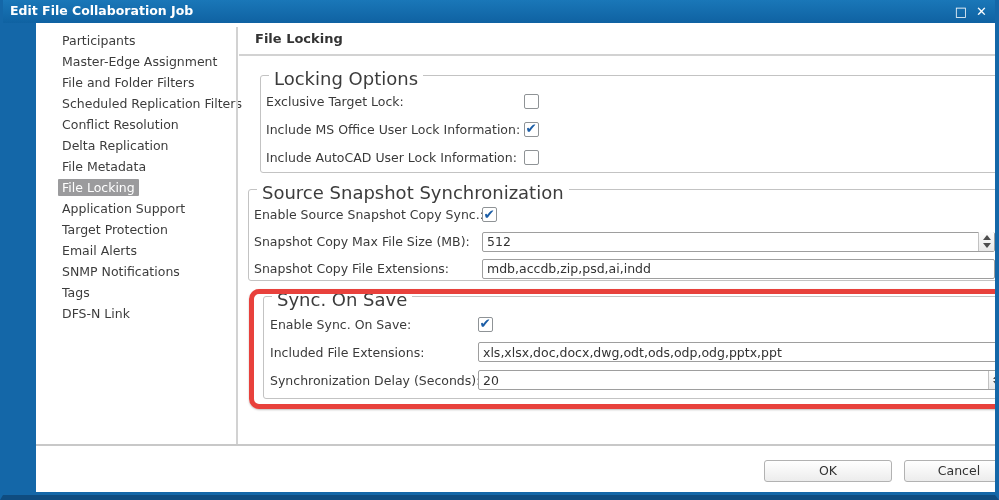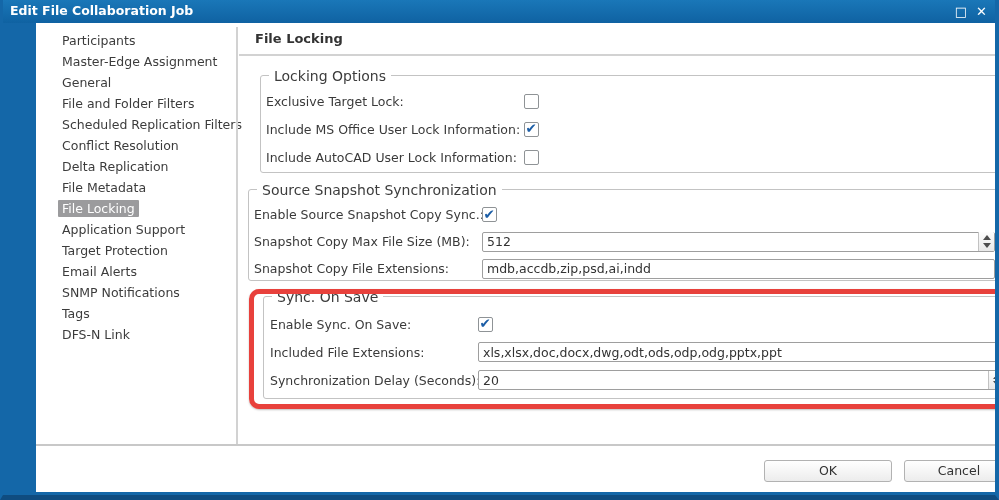--- a/index.html
+++ b/index.html
@@ -23,21 +23,21 @@
   .nav-item span.selected { background:#9b9b9d; color:#fff; }
 
   .vdivider { position:absolute; left:200px; top:4px; width:2px; height:417px; background:#d2d2d2; }
 
   
   .panel-title { position:absolute; left:219px; top:8px; font-size:13px; font-weight:bold; color:#333; }
   .title-underline { position:absolute; left:203px; top:31px; width:785px; height:2px; background:#d2d2d2; }
 
   .group { position:absolute; border:1px solid #c3c3c3; border-radius:3px; background:#fff; }
   .group-legend { position:absolute; top:-8px; left:8px; background:#fff; padding:0 5px;
-                  font-size:14px; color:#3c3c3c; white-space:nowrap; }
+                  font-size:18px; color:#3c3c3c; white-space:nowrap; }
   .g1 { left:224px; top:52px;  width:757px; height:98px;  padding:11px 8px 0 5px; }
   .g2 { left:212px; top:166px; width:757px; height:92px;  padding:11px 8px 0 5px; }
   .g3 { left:227px; top:273px; width:755px; height:103px; padding:13px 8px 0 6px; }
 
   .row { display:flex; align-items:center; }
   .g1 .row { height:28px; } .g2 .row { height:27px; } .g3 .row { height:28px; }
   .row-label { font-size:12.5px; color:#3a3a3a; flex-shrink:0; white-space:nowrap; }
   .g1 .row-label { width:258px; } .g2 .row-label { width:228px; } .g3 .row-label { width:208px; }
 
   .cb { width:15px; height:15px; border:1px solid #8f9396; border-radius:2px; background:#fff;
@@ -81,21 +81,20 @@
       <span class="tb-btn"><span>□</span></span>
       <span class="tb-btn"><span>✕</span></span>
     </div>
   </div>
 
   <div class="content">
 
     <div class="sidebar">
       <div class="nav-item"><span>Participants</span></div>
       <div class="nav-item"><span>Master-Edge Assignment</span></div>
-      <div class="nav-item"><span>General</span></div>
       <div class="nav-item"><span>File and Folder Filters</span></div>
       <div class="nav-item"><span>Scheduled Replication Filters</span></div>
       <div class="nav-item"><span>Conflict Resolution</span></div>
       <div class="nav-item"><span>Delta Replication</span></div>
       <div class="nav-item"><span>File Metadata</span></div>
       <div class="nav-item"><span class="selected">File Locking</span></div>
       <div class="nav-item"><span>Application Support</span></div>
       <div class="nav-item"><span>Target Protection</span></div>
       <div class="nav-item"><span>Email Alerts</span></div>
       <div class="nav-item"><span>SNMP Notifications</span></div>

